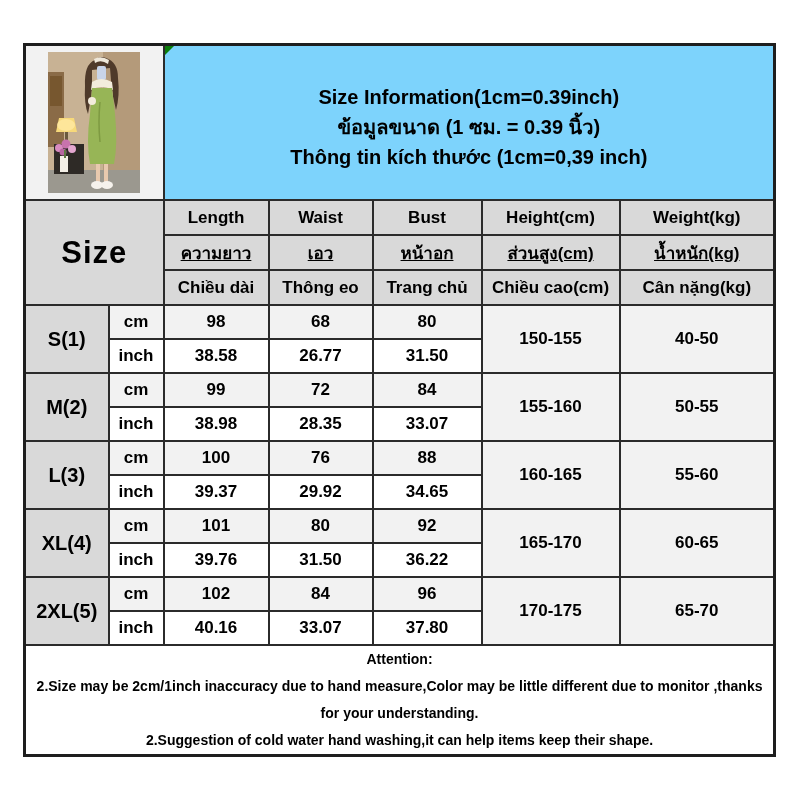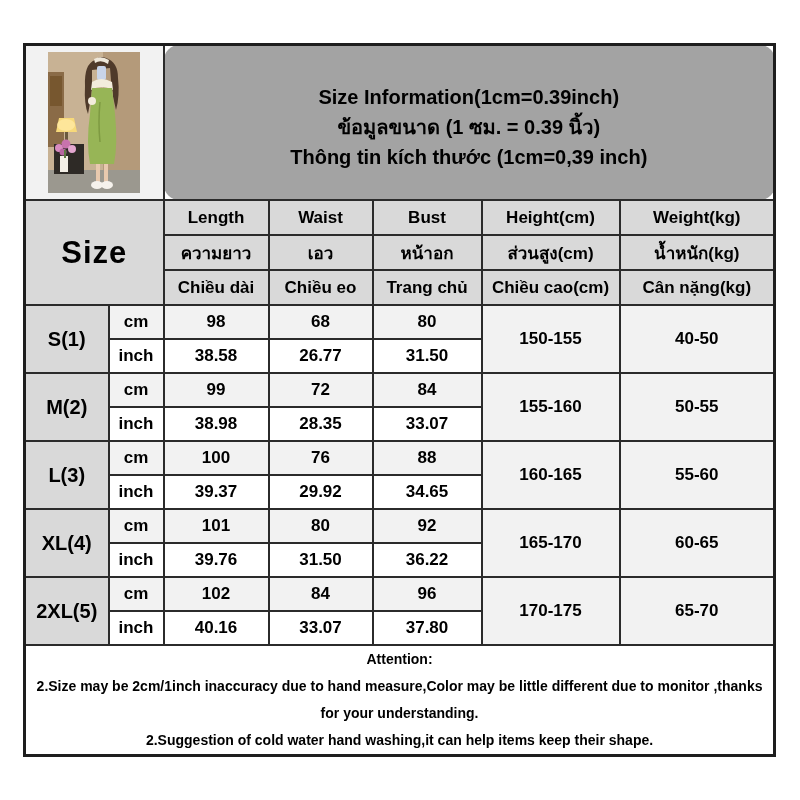--- a/index.html
+++ b/index.html
@@ -12,21 +12,21 @@
   table.size-table{
     border-collapse:collapse;table-layout:fixed;width:750px;
     border:3px solid #1e1e1e;
   }
   table.size-table td{
     border:2px solid #2b2b2b;text-align:center;vertical-align:middle;
     padding:0;overflow:hidden;font-weight:bold;color:#000;
   }
   
   td.photo-cell{background:#f2f2f2;height:153px;}
-  td.title-cell{background:#a3a3a3;position:relative;border-radius:15px;}
+  td.title-cell{background:#7dd3fc;position:relative;}
   .title-lines{padding-top:8px;line-height:30px;font-size:20px;color:#000;}
   .corner-flag{
     position:absolute;top:0;left:0;width:0;height:0;
     border-top:9px solid #0b7d0b;border-right:9px solid transparent;
   }
   
   td.hdr{background:#d9d9d9;font-size:17px;height:33px;}
   td.size-corner{background:#d9d9d9;font-size:31px;letter-spacing:1px;}
   
   td.size-label{background:#d9d9d9;font-size:20px;}
@@ -119,30 +119,30 @@
   </tr>
 
   <tr style="height:35px;">
     <td class="size-corner" colspan="2" rowspan="3">Size</td>
     <td class="hdr">Length</td>
     <td class="hdr">Waist</td>
     <td class="hdr">Bust</td>
     <td class="hdr">Height(cm)</td>
     <td class="hdr">Weight(kg)</td>
   </tr>
-  <tr style="height:34px;">
+  <tr style="height:34px;text-decoration:underline;">
     <td class="hdr">ความยาว</td>
     <td class="hdr">เอว</td>
     <td class="hdr">หน้าอก</td>
     <td class="hdr">ส่วนสูง(cm)</td>
     <td class="hdr">น้ำหนัก(kg)</td>
   </tr>
   <tr style="height:27px;">
     <td class="hdr">Chiều dài</td>
-    <td class="hdr">Chiều eo</td>
+    <td class="hdr">Thông eo</td>
     <td class="hdr">Trang chủ</td>
     <td class="hdr">Chiều cao(cm)</td>
     <td class="hdr">Cân nặng(kg)</td>
   </tr>
 
   <tr>
     <td class="size-label" rowspan="2">S(1)</td>
     <td class="unit-cm">cm</td>
     <td class="val-cm">98</td>
     <td class="val-cm">68</td>

